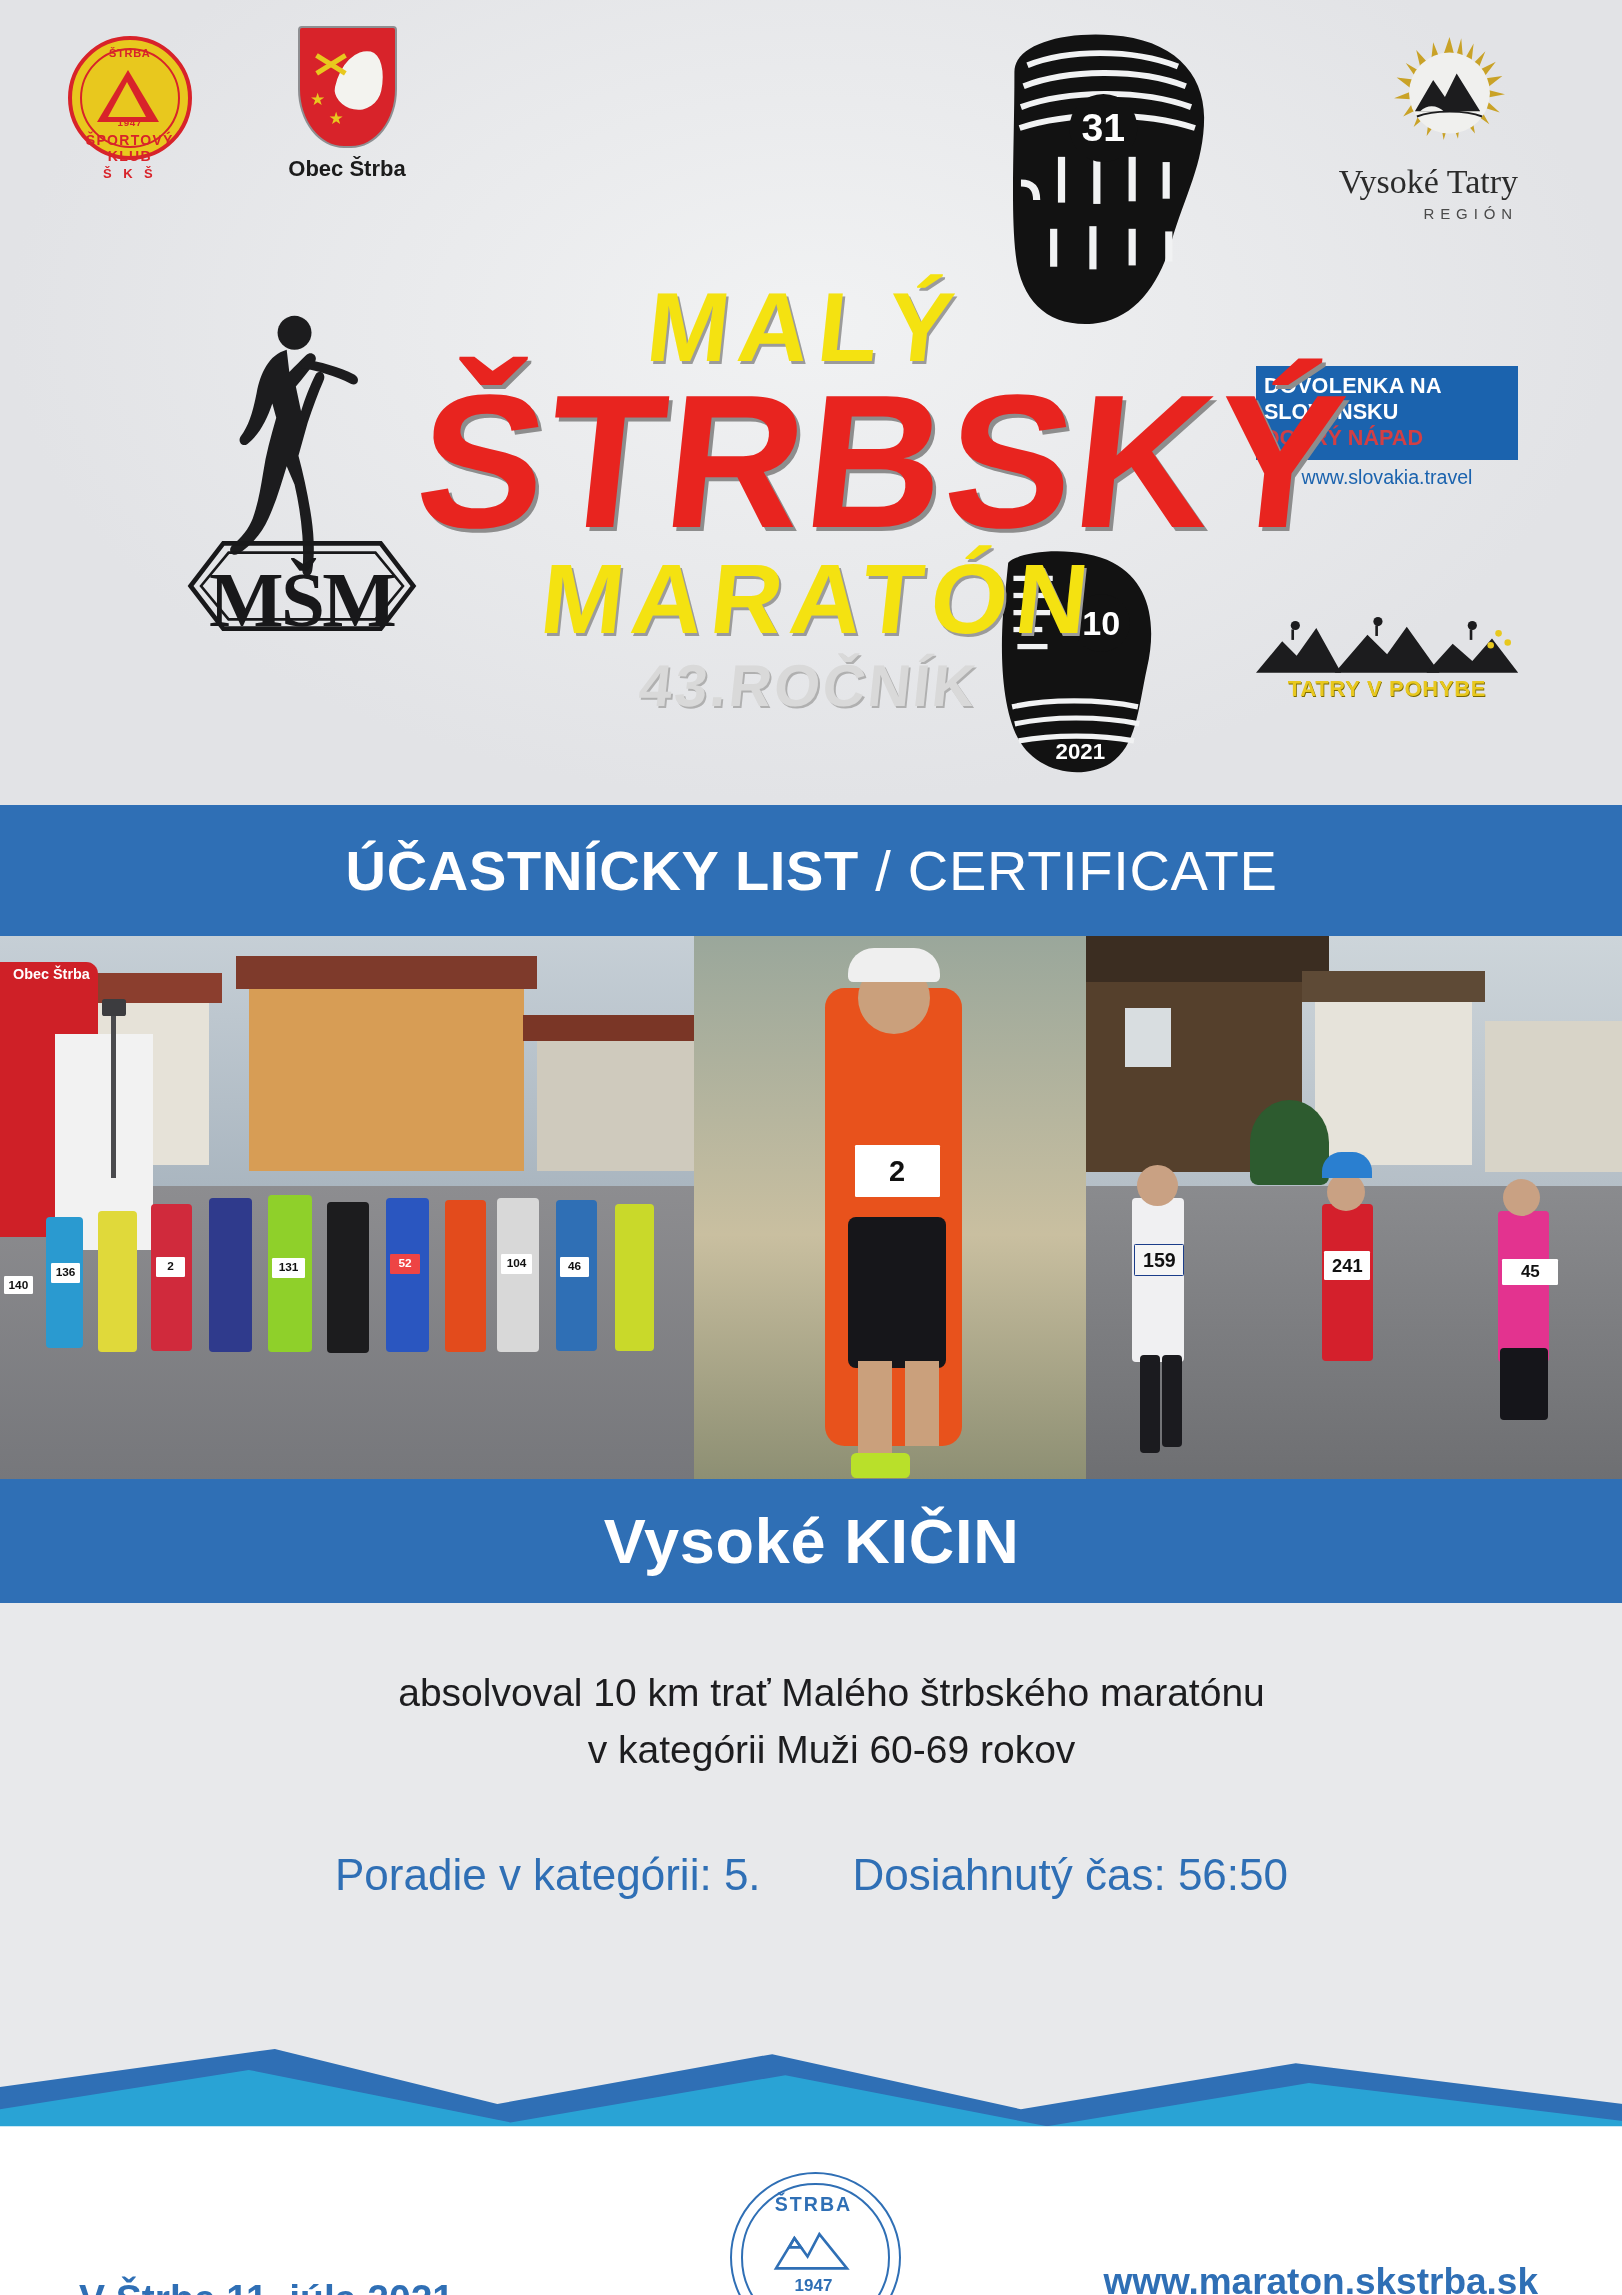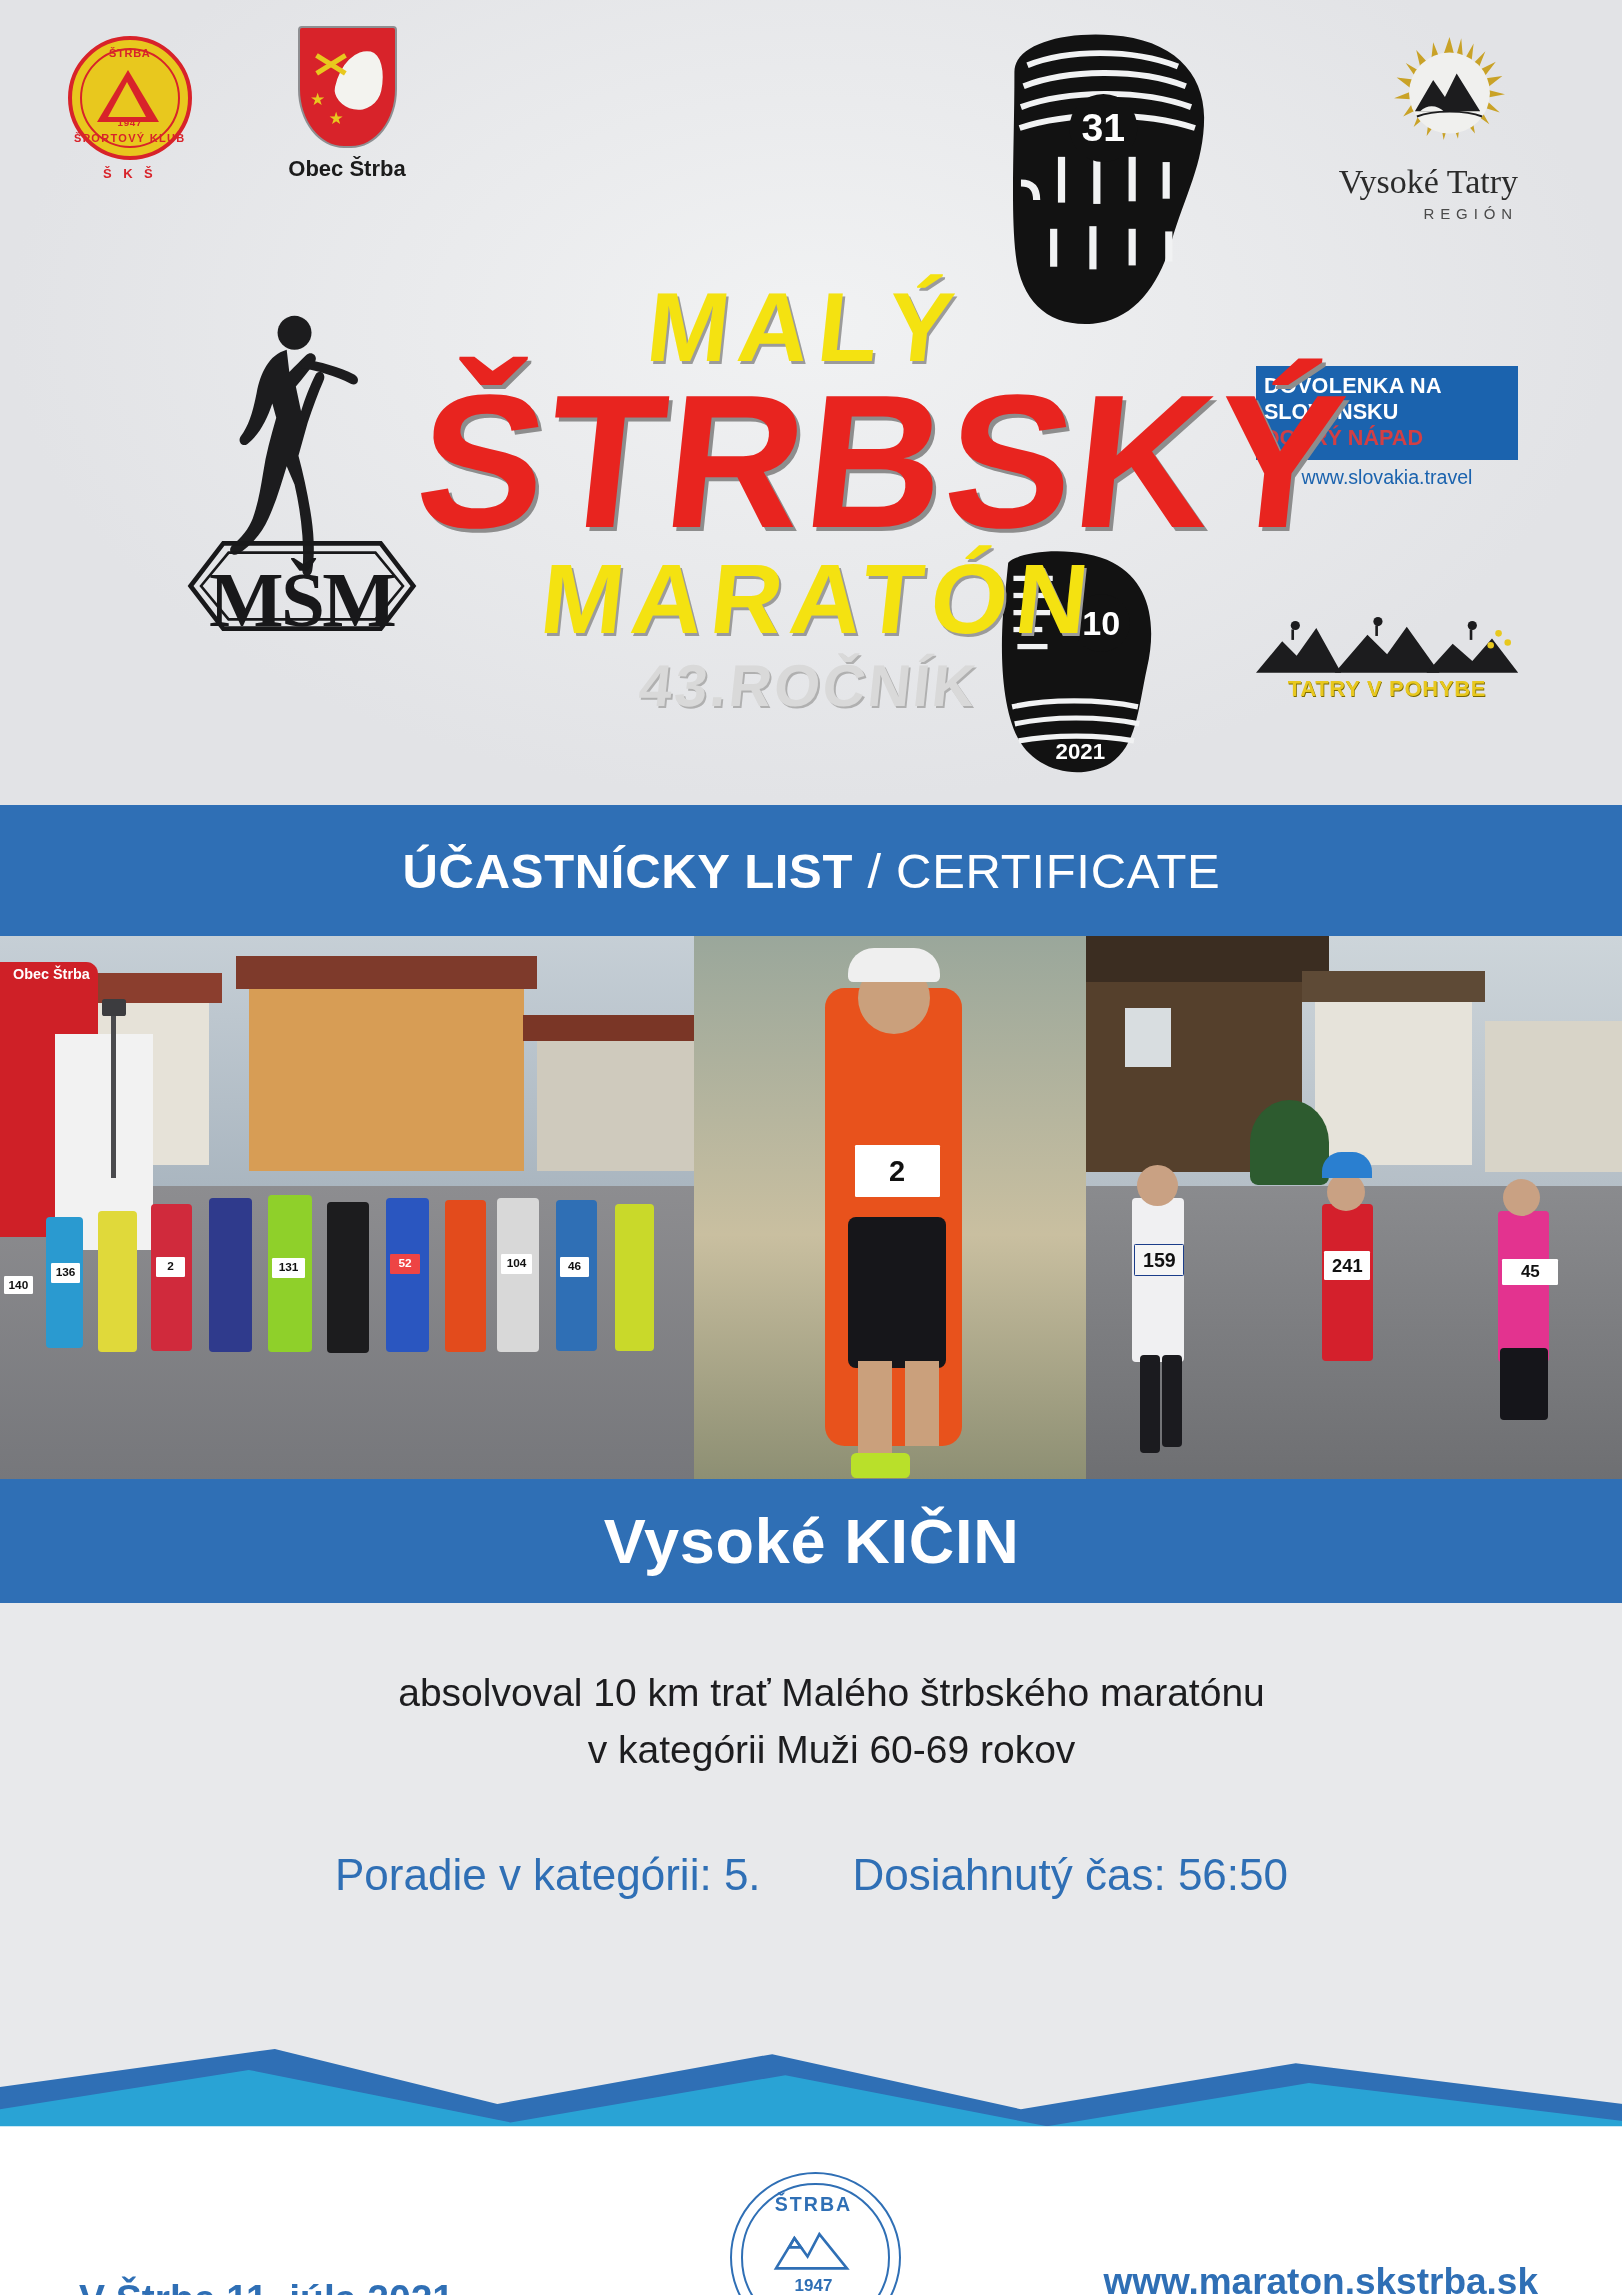--- a/index.html
+++ b/index.html
@@ -72,21 +72,21 @@
     position: absolute;
     width: 124px; left: 11.8px;
     text-align: center;
     font-size: 11px;
     font-weight: bold;
     color: #d8232a;
     letter-spacing: 0.7px;
   }
   .sks-logo .ltxt.t1 { top: 15.7px; }
   .sks-logo .ltxt.t2 { top: 86px; font-size: 9.8px; }
-  .sks-logo .ltxt.t3 { top: 101px; font-size: 11px; letter-spacing: 1.3px;}
+  .sks-logo .ltxt.t3 { top: 101px; font-size: 14px; letter-spacing: 1.3px;}
   .sks-logo .ltxt.t4 { top: 135px; font-size: 13px; letter-spacing: 3.9px; color:#d8232a;}
 
   
   .obec {
     position: absolute;
     left: 262px; top: 26px;
     width: 170px;
     text-align: center;
   }
   .obec .shield {
@@ -290,21 +290,21 @@
   .cert-bar {
     position: relative;
     width: 1623px;
     height: 131px;
     background: #2f6fb5;
     display: flex;
     align-items: center;
     justify-content: center;
   }
   .cert-bar .txt {
-    font-size: 49px;
+    font-size: 56px;
     color: #fff;
     letter-spacing: 0.7px;
     white-space: nowrap;
   }
   .cert-bar .b { font-weight: bold; }
 
   
   .photos {
     position: relative;
     width: 1623px;

